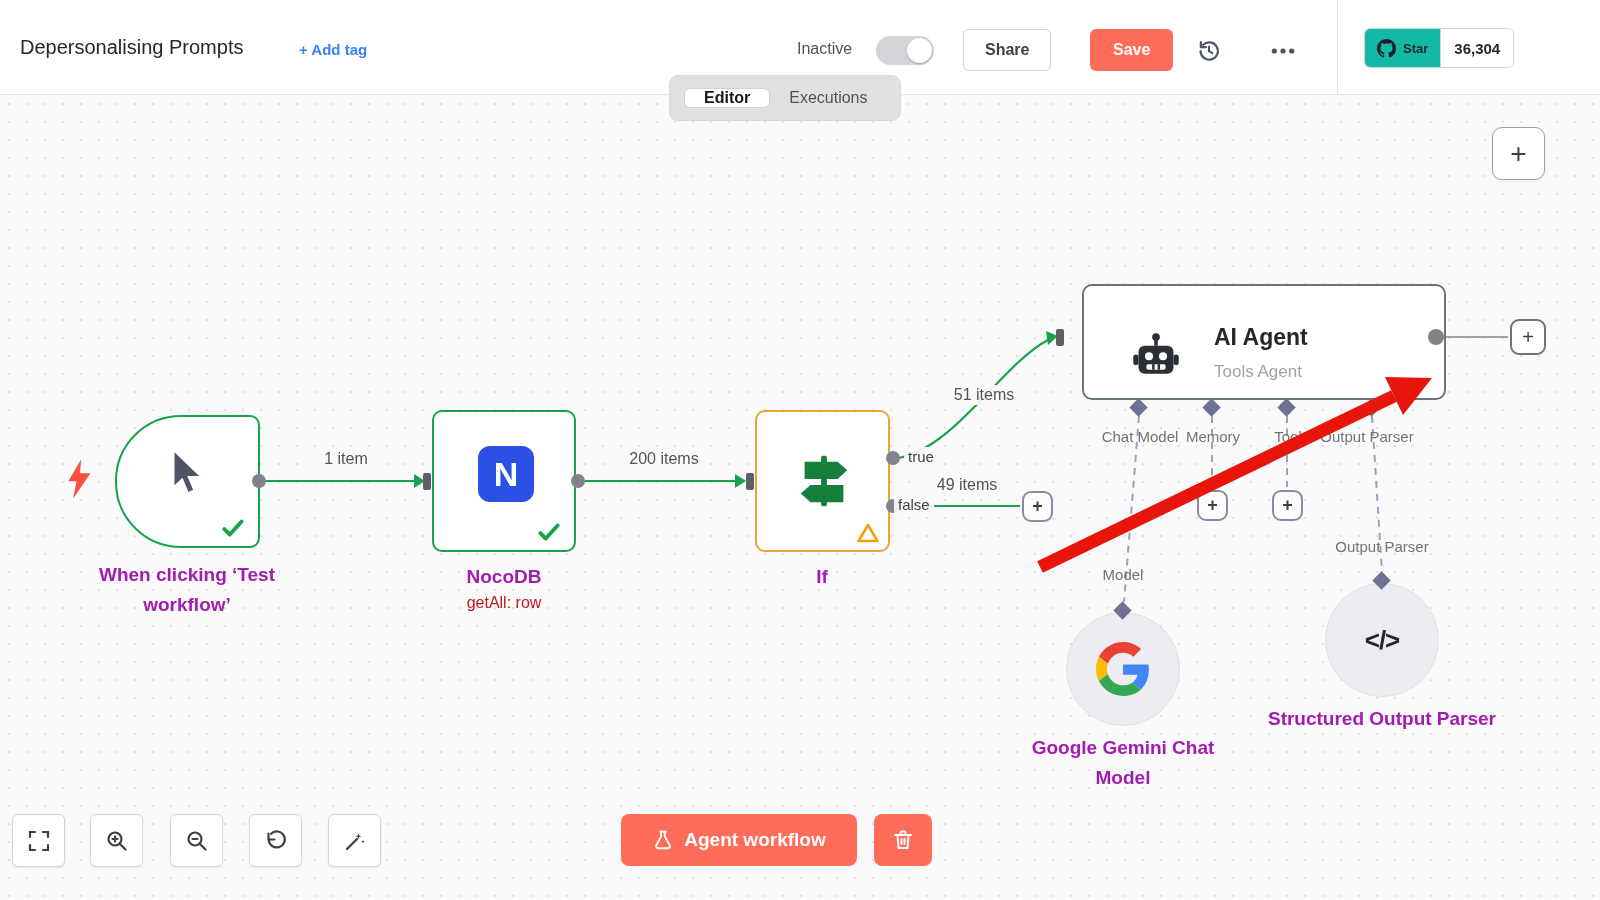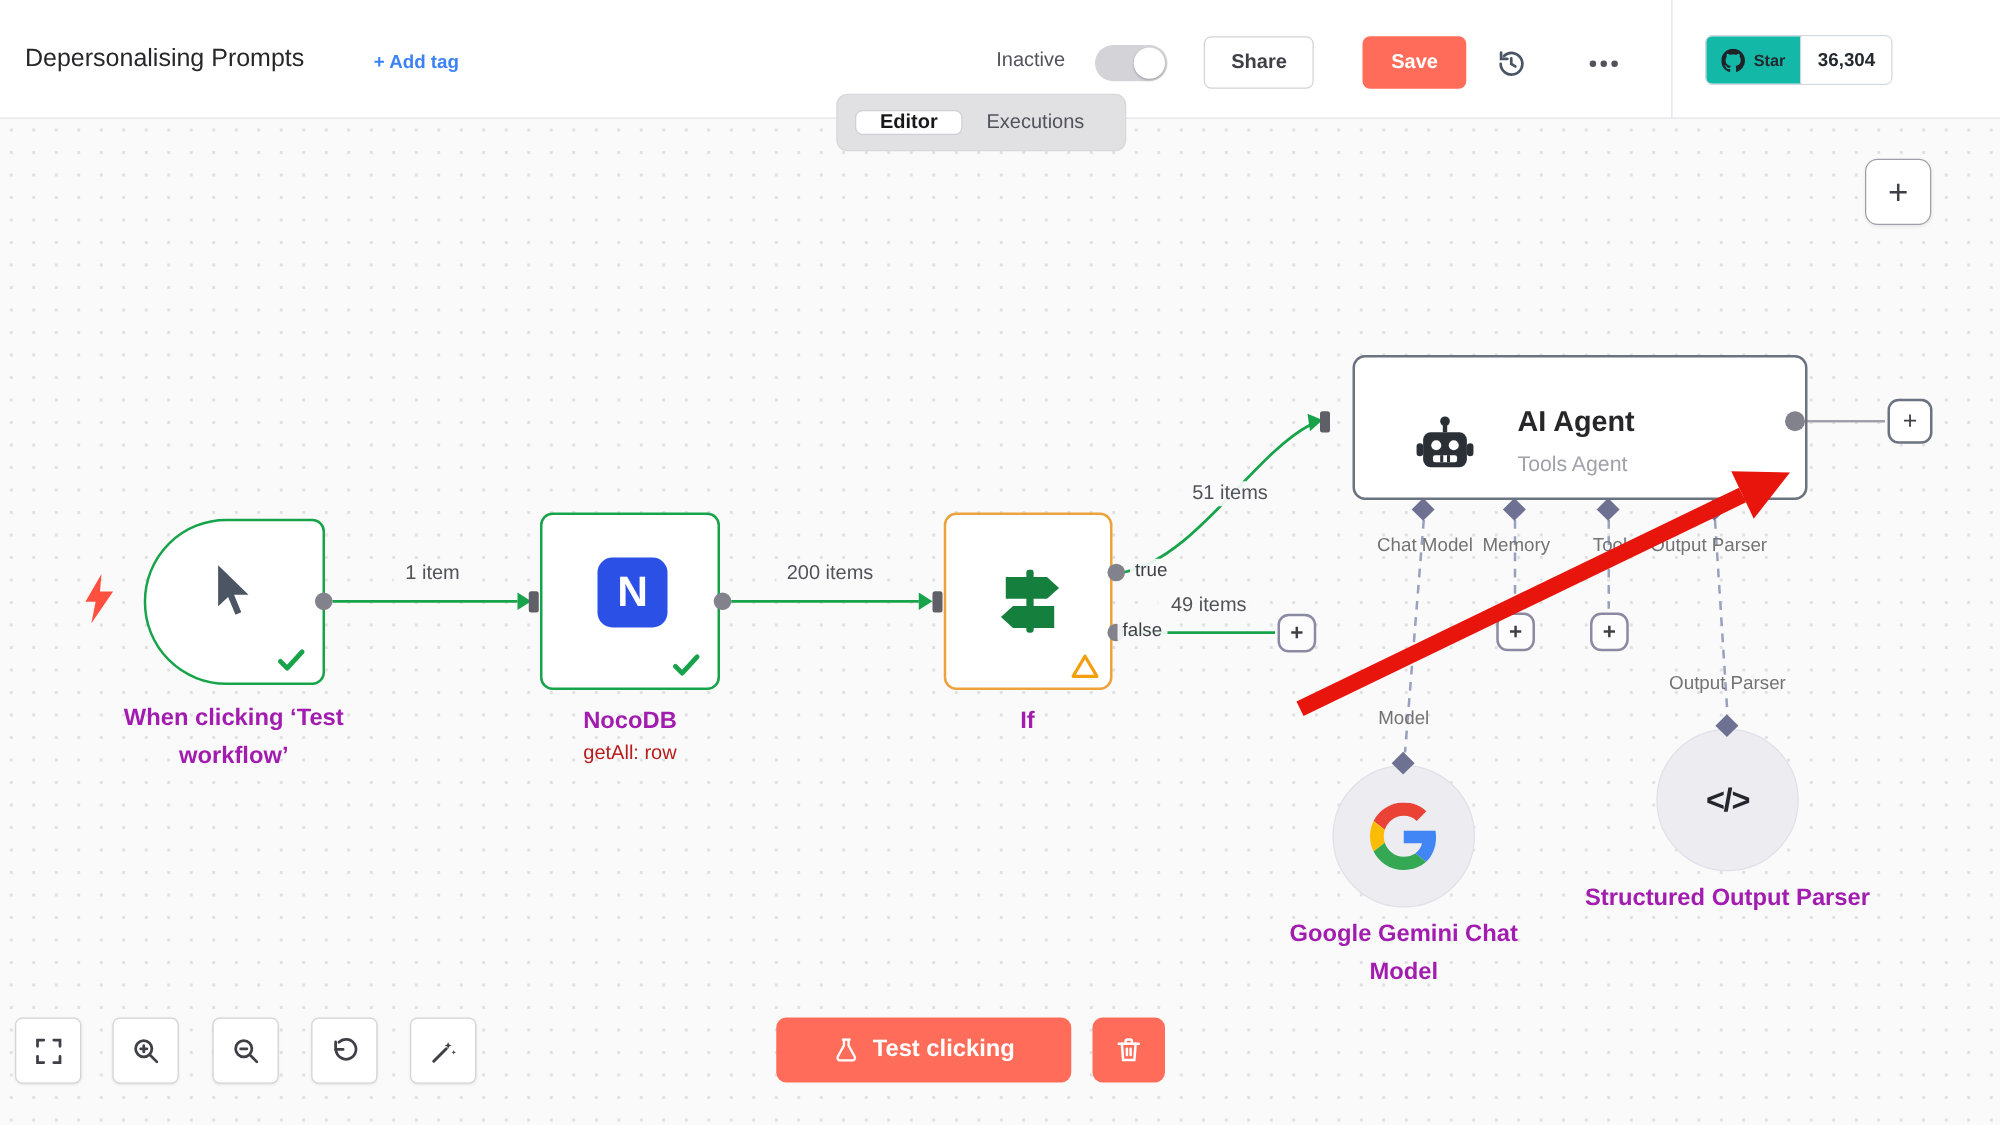--- a/index.html
+++ b/index.html
@@ -351,21 +351,21 @@
     <path d="M15.5 4.5l.8 2 2 .8-2 .8-.8 2-.8-2-2-.8 2-.8z" fill="#3f3f46" stroke="none"></path>
     <path d="M20 11l.5 1.3 1.3.5-1.3.5-.5 1.3-.5-1.3-1.3-.5 1.3-.5z" fill="#3f3f46" stroke="none"></path>
   </svg>
 </button>
 
 <button class="abs flexc test-btn">
   <svg width="22" height="22" viewBox="0 0 24 24" fill="none" stroke="#fff" stroke-width="2" stroke-linecap="round" stroke-linejoin="round">
     <path d="M9 3h6"></path>
       <path d="M10 3v5L4.8 17.5A2.2 2.2 0 0 0 6.8 21h10.4a2.2 2.2 0 0 0 2-3.5L14 8V3"></path>
   </svg>
-  <span>Test clicking</span>
+  <span>Agent workflow</span>
 </button>
 <button class="abs flexc trash-btn">
   <svg width="24" height="24" viewBox="0 0 24 24" fill="none" stroke="#fff" stroke-width="2" stroke-linecap="round">
     <path d="M4 7h16"></path>
       <path d="M9.5 7V5a1.5 1.5 0 0 1 1.5-1.5h2A1.5 1.5 0 0 1 14.5 5v2"></path>
     <path d="M6.5 7l1 13h9l1-13"></path>
       <path d="M10.5 11v5M13.5 11v5"></path>
   </svg>
 </button>
 

